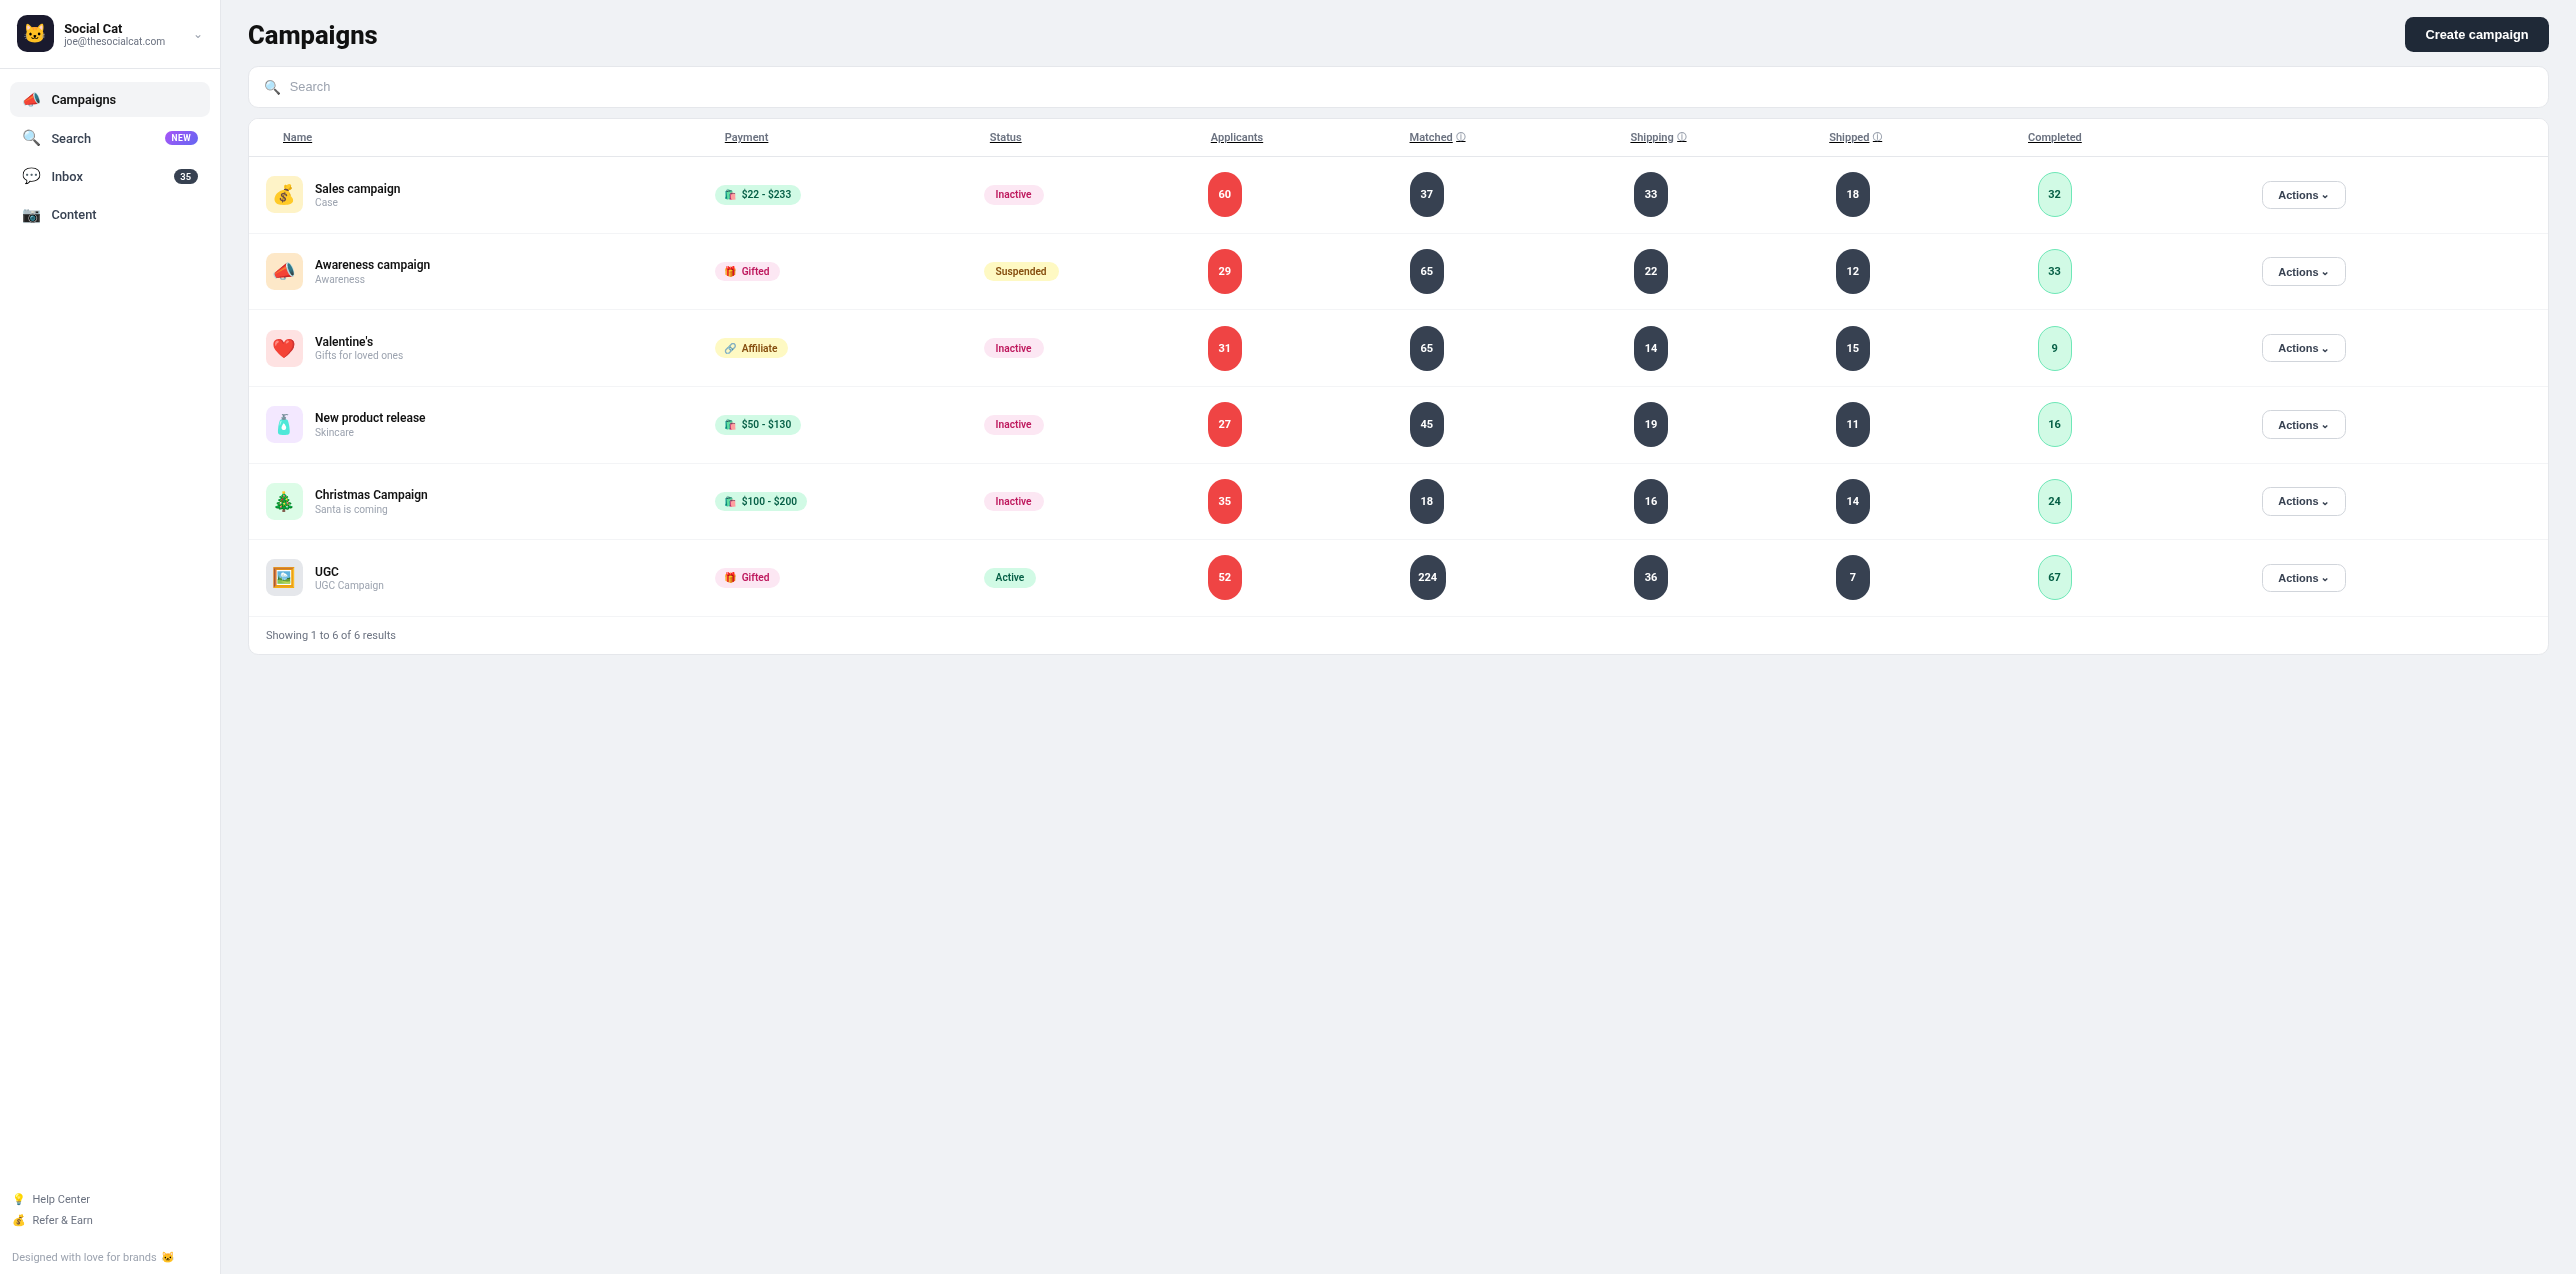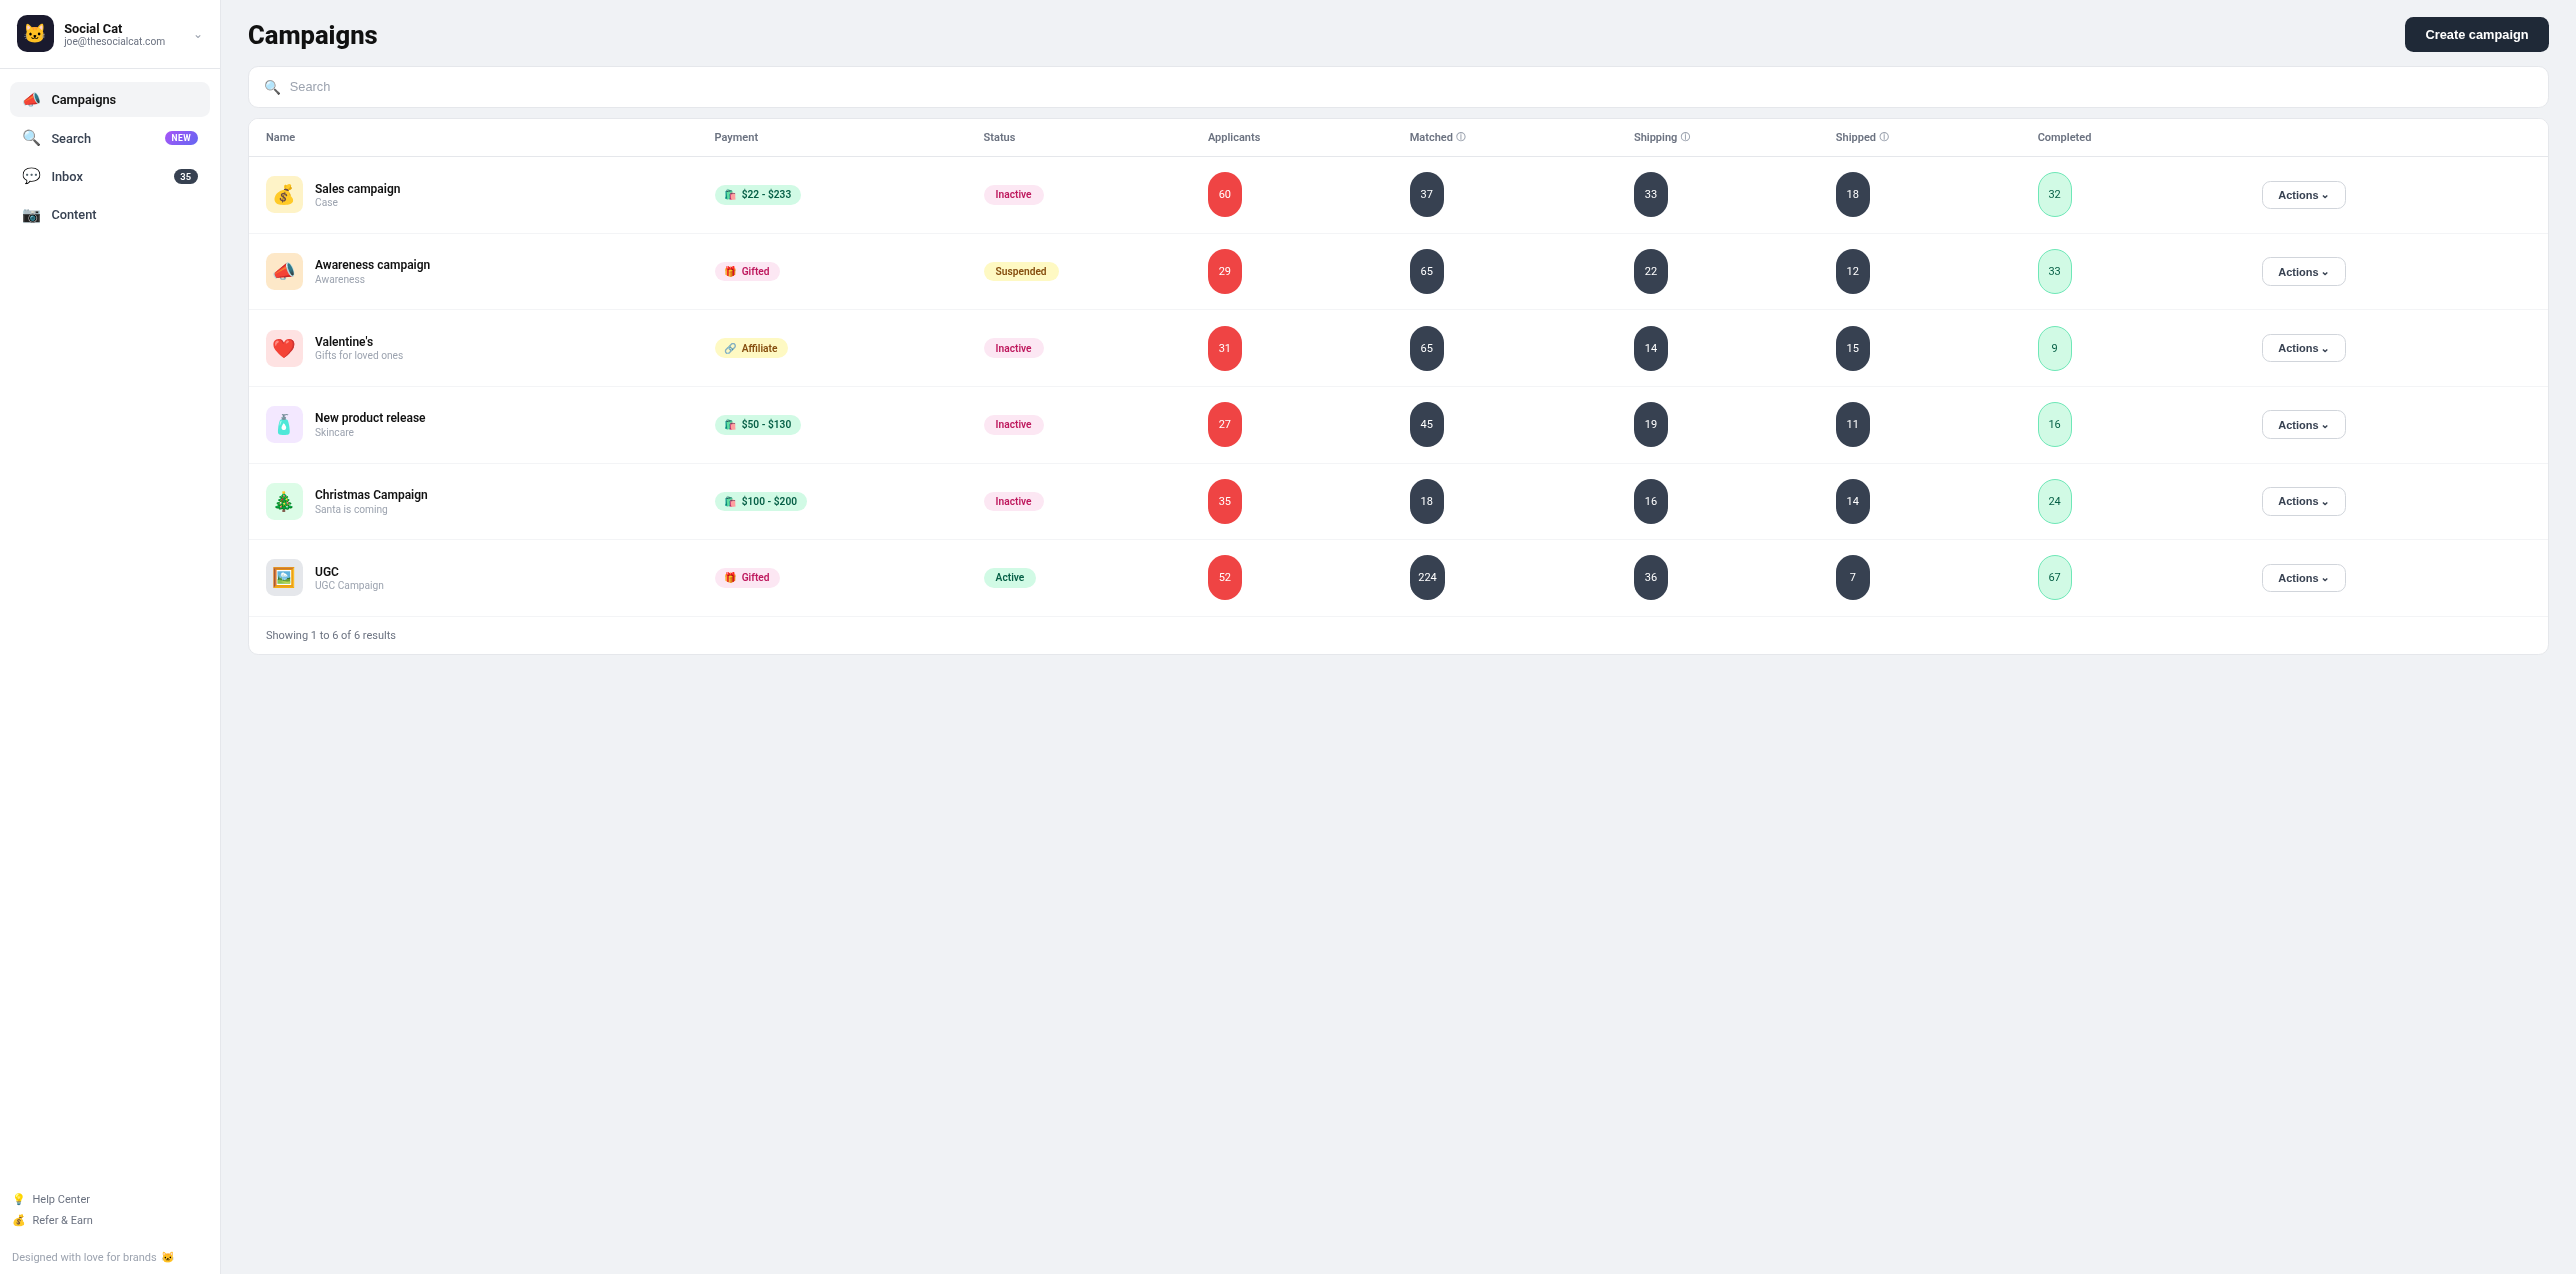--- a/index.html
+++ b/index.html
@@ -90,23 +90,24 @@
       border: none; outline: none; font-size: 12.8px; color: #374151;
       flex: 1; background: transparent;
     }
     .search-input::placeholder { color: #9ca3af; }
 
     
     .table-container { background: #fff; border-radius: 10.2px; border: 1.3px solid #e5e7eb; overflow: hidden; }
     .table-header {
       display: grid;
       grid-template-columns: 2fr 1.2fr 1fr 0.9fr 1fr 0.9fr 0.9fr 1fr 1.2fr;
-      padding: 12px 17px;
+      padding: 12px 34px;
       border-bottom: 1.3px solid #e5e7eb;
       background: #fff;
+      text-decoration: underline;
     }
     .th {
       font-size: 11px; font-weight: 600; color: #6b7280;
       display: flex; align-items: center; gap: 3.4px;
     }
     .th-info { font-size: 9.4px; color: #9ca3af; cursor: pointer; }
 
     .table-row-wrap { border-bottom: 0.9px solid #f3f4f6; }
     .table-row-wrap:last-child { border-bottom: none; }
     .table-row {
@@ -143,21 +144,21 @@
       font-size: 10.2px; font-weight: 600; white-space: nowrap;
     }
     .badge-status.inactive { background: #fce7f3; color: #be185d; }
     .badge-status.suspended { background: #fef9c3; color: #854d0e; }
     .badge-status.active { background: #d1fae5; color: #065f46; }
 
     
     .num-bubble {
       display: inline-flex; align-items: center; justify-content: center;
       min-width: 34px; height: 45px; border-radius: 851px;
-      font-size: 11px; font-weight: 400; padding: 0 8.5px;
+      font-size: 11px; font-weight: 700; padding: 0 8.5px;
     }
     .num-red { background: #ef4444; color: #fff; }
     .num-dark { background: #374151; color: #fff; }
     .num-green { background: #d1fae5; color: #065f46; border: 1.3px solid #6ee7b7; }
 
     
     .actions-btn {
       display: inline-flex; align-items: center; gap: 2px;
       padding: 6.8px 15.3px; border: 1.3px solid #d1d5db;
       border-radius: 8.5px; font-size: 11px; font-weight: 600;

